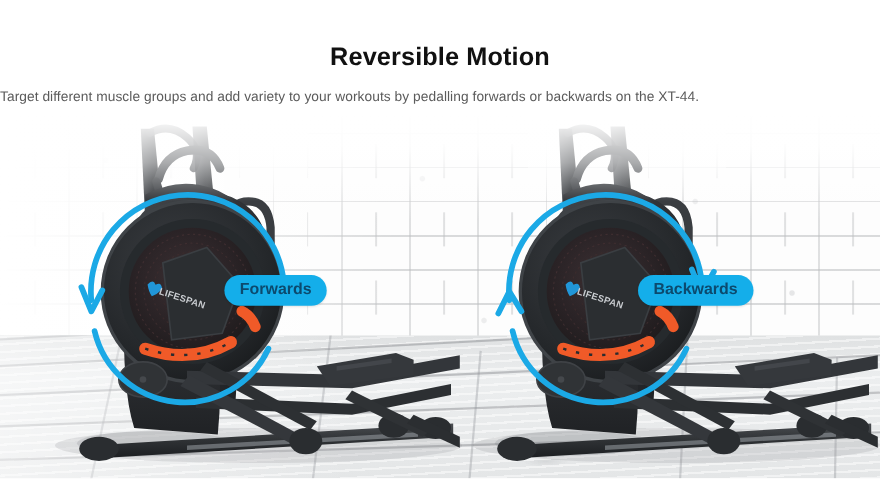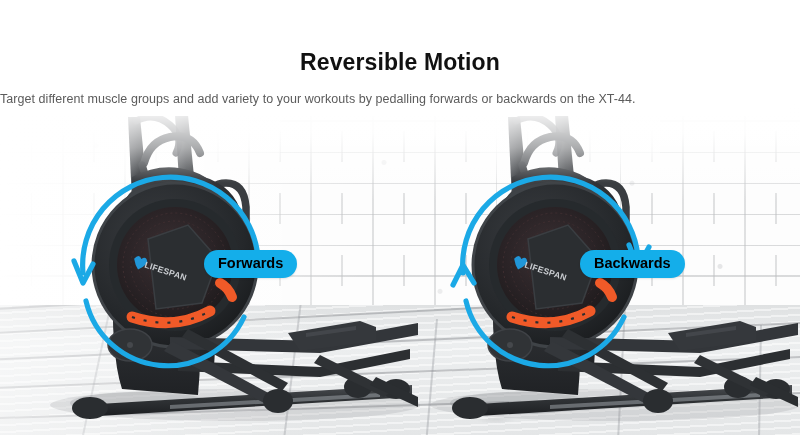--- a/index.html
+++ b/index.html
@@ -5,21 +5,21 @@
 <style>
   * { margin:0; padding:0; box-sizing:border-box; }
   html,body{
     width:800px; height:435px; overflow:hidden;
     background:#ffffff;
     font-family:"Liberation Sans", sans-serif;
   }
   .page{ position:relative; width:800px; height:435px; background:#fff; overflow:hidden; }
 
   
-  .header{ position:absolute; top:0; left:0; width:789px; height:105px; background:#fff; z-index:40;margin-top:11px; }
+  .header{ position:absolute; top:0; left:0; width:789px; height:105px; background:#fff; z-index:40; }
   .title{
     position:absolute; top:38px; left:0; width:800px; text-align:center;
     font-size:23px; font-weight:bold; color:#111; letter-spacing:.1px;
   }
   .subtitle{
     position:absolute; top:81px; left:0; width:800px; text-align:left;
     font-size:12.5px; font-weight:400; color:#5b5b5b; letter-spacing:.05px;
   }
 
   
@@ -102,21 +102,21 @@
   }
 
   
   .machine{ position:absolute; top:0; }
   .machine svg{ display:block; }
 
   
   .badge{
     position:absolute;
     background:#14AEEA;
-    color:#000000;
+    color:#0c4a6e;
     font-size:14.5px;
     font-weight:bold;
     border-radius:999px;
     padding:6px 14px 7px 14px;
     line-height:1;
     white-space:nowrap;
     box-shadow:0 1px 2px rgba(0,0,0,.10);
     z-index:30;
   }
 

